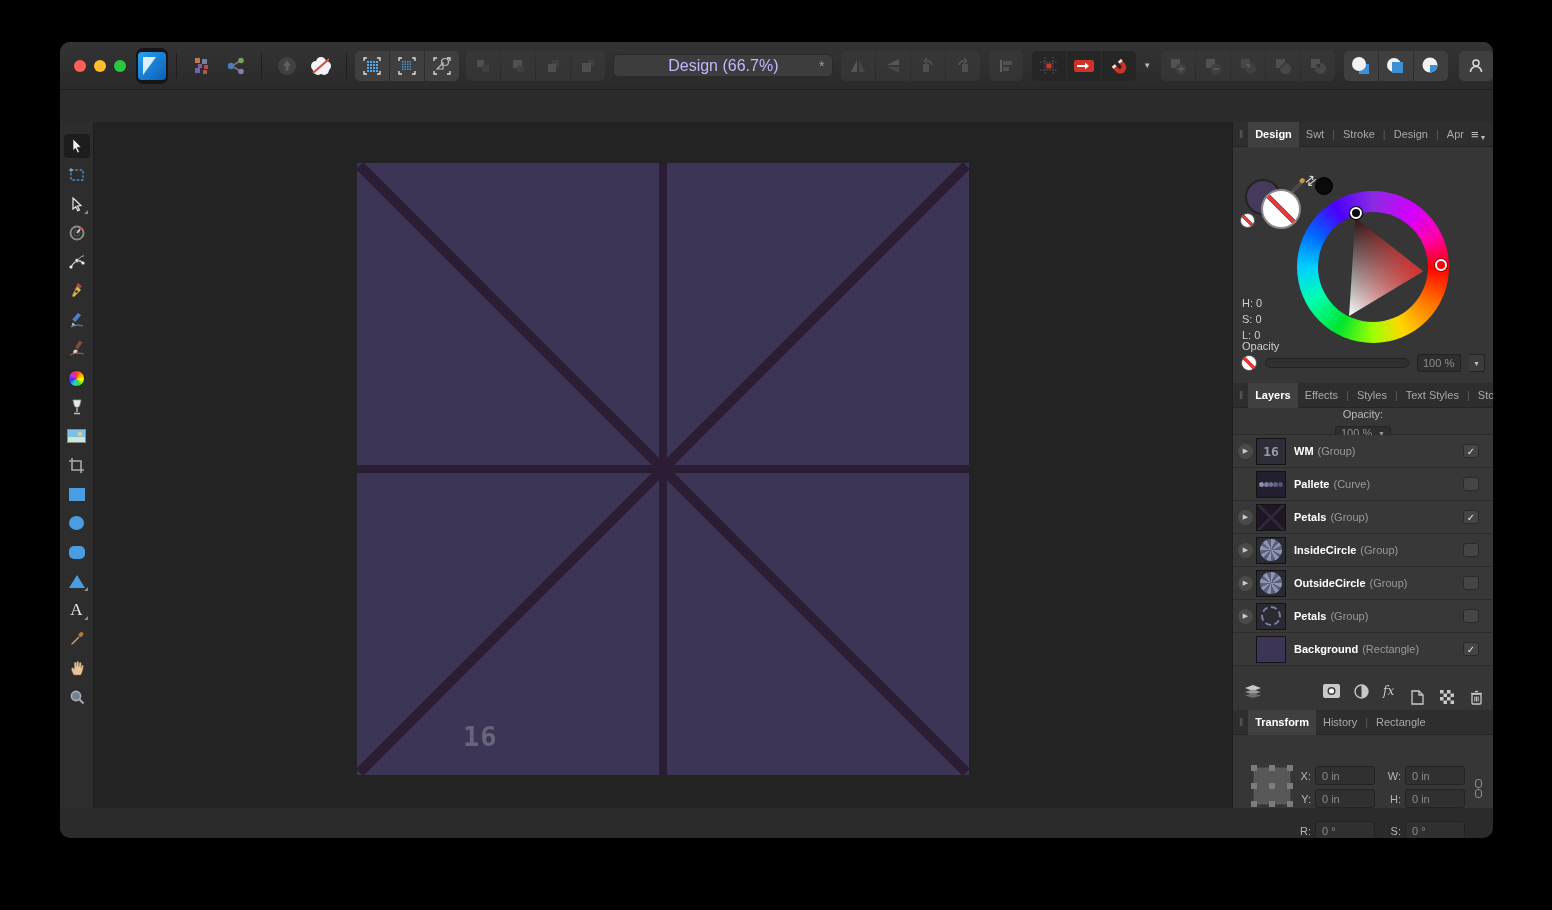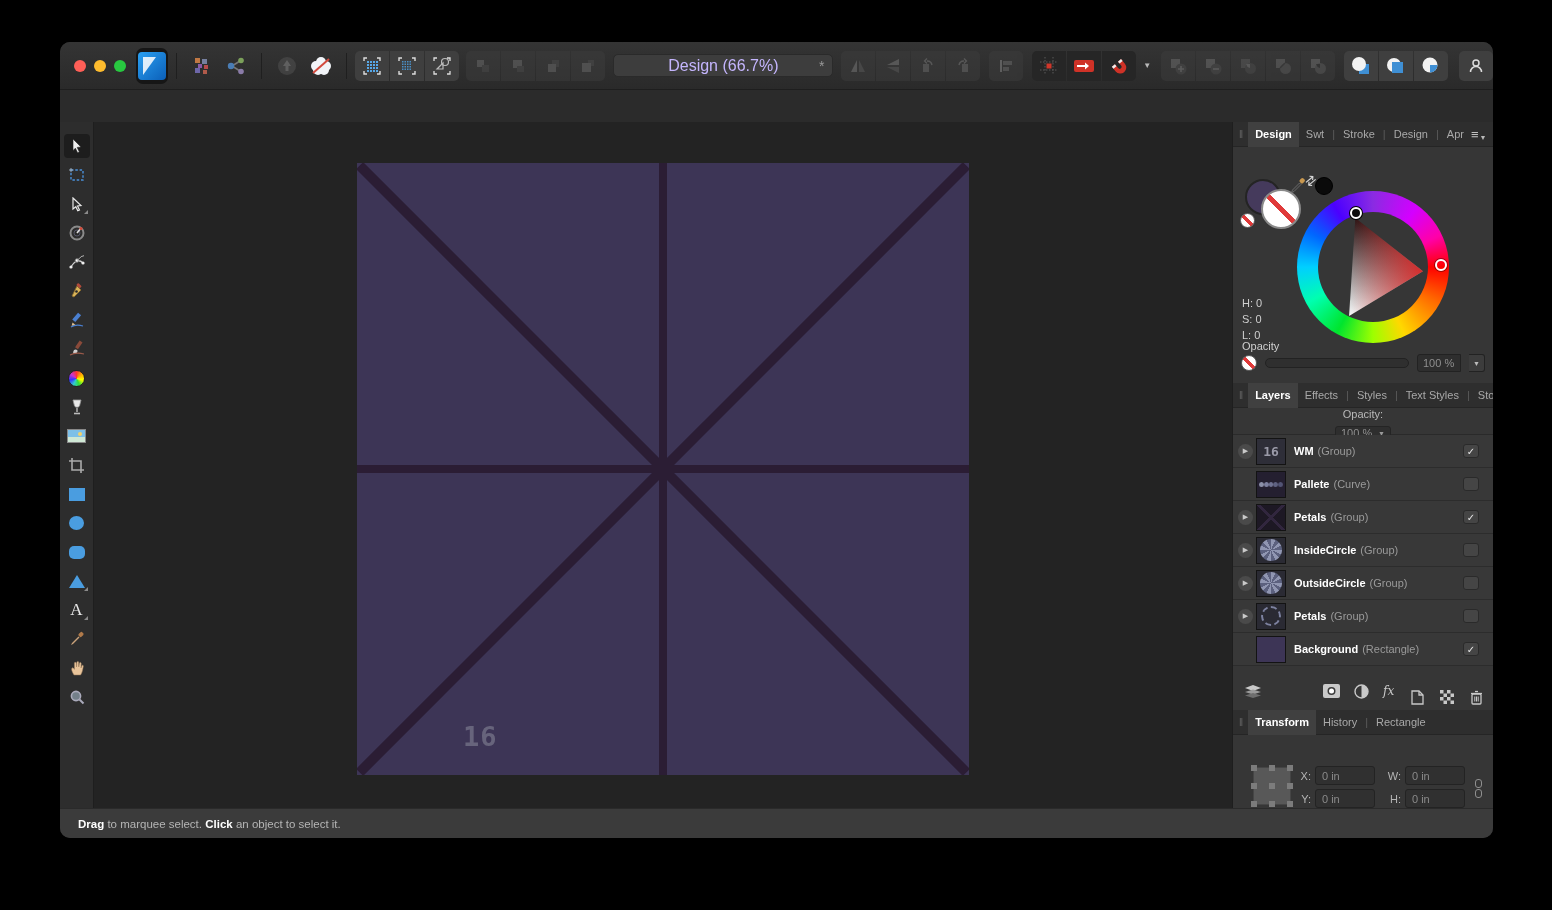--- a/index.html
+++ b/index.html
@@ -802,17 +802,14 @@
           <span class="tf-label">S:</span>
           <div class="tf-select">
               <span>0 °</span>
             </div>
         </div>
       </div>
 
     </div>
   </div>
 
-  <div class="statusbar">
-    <span><b>Drag</b><span> to marquee select. </span><b>Click</b><span> an object to select it.</span></span>
-  </div>
 
 </div>
 
 </body></html>

